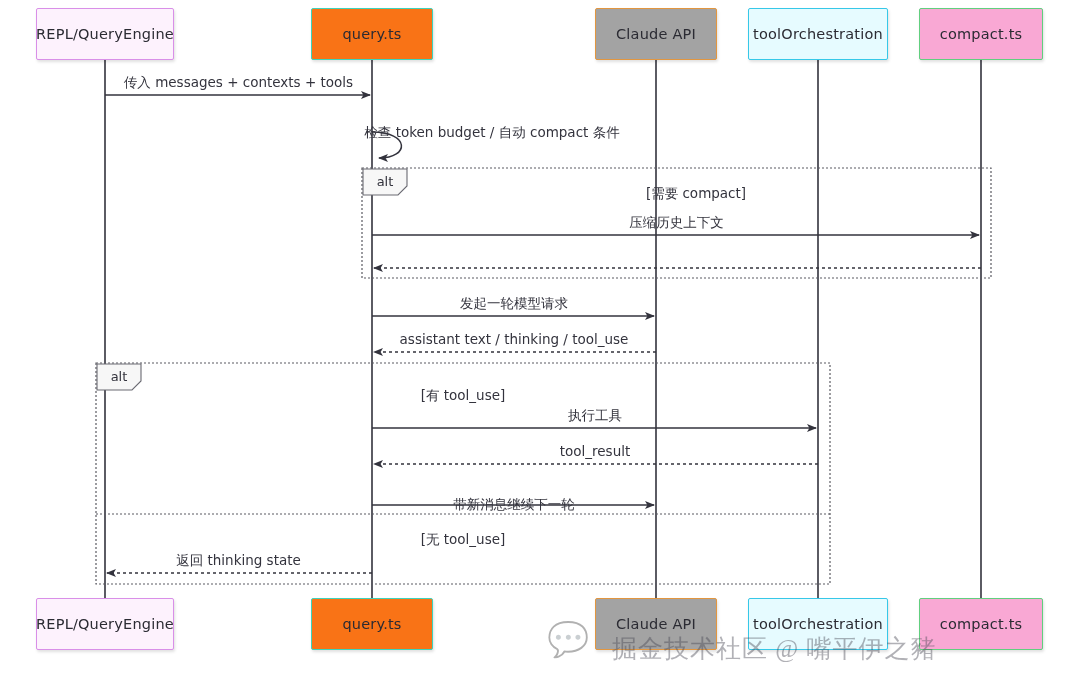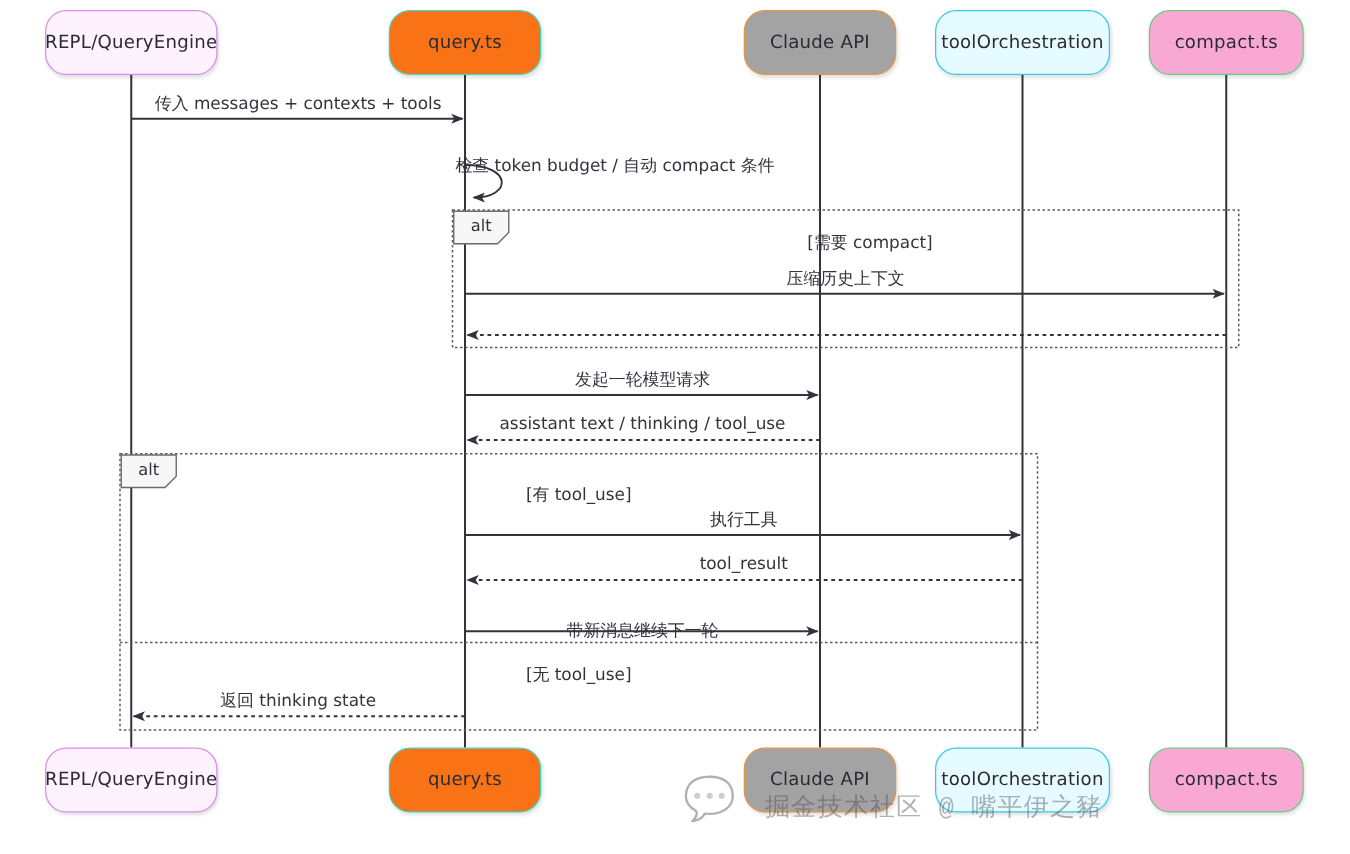--- a/index.html
+++ b/index.html
@@ -7,21 +7,21 @@
     width:1080px;height:683px;
     background:#ffffff;
     font-family:"DejaVu Sans","Liberation Sans",sans-serif;
     overflow:hidden;
     position:relative;
   }
   #diagram{position:absolute;left:0;top:0;width:1080px;height:683px;}
   .participant{
     position:absolute;
     box-sizing:border-box;
-    border-radius:17px;
+    border-radius:2px;
     display:flex;align-items:center;justify-content:center;
     font-size:14.5px;
     color:#2b2b33;
     letter-spacing:.2px;
     box-shadow:1px 2px 3px rgba(0,0,0,.12);
   }
   .p-repl{background:#fdf2fd;border:1.6px solid #d98fe8;}
   .p-query{background:#f97316;border:1.6px solid #3fd3ba;}
   .p-claude{background:#a3a3a3;border:1.6px solid #e2963f;}
   .p-tool{background:#e6fbff;border:1.6px solid #36c8e8;}
@@ -37,24 +37,24 @@
   .alt-cond{
     position:absolute;
     font-size:13.5px;
     color:#33333d;
     white-space:nowrap;
     transform:translateX(-50%);
     margin-top:16px;
   }
   .watermark{
     position:absolute;
-    font-size:20px;
+    font-size:25px;
     color:rgba(70,70,80,.42);
     white-space:nowrap;
-    font-family:Liberation Mono, monospace;
+    font-family:Liberation Serif, serif;
     letter-spacing:1px;
   }
   .wm-logo{
     position:absolute;
     color:rgba(90,90,100,.30);
     font-size:34px;
     line-height:1;
   }
 </style>
 </head>

